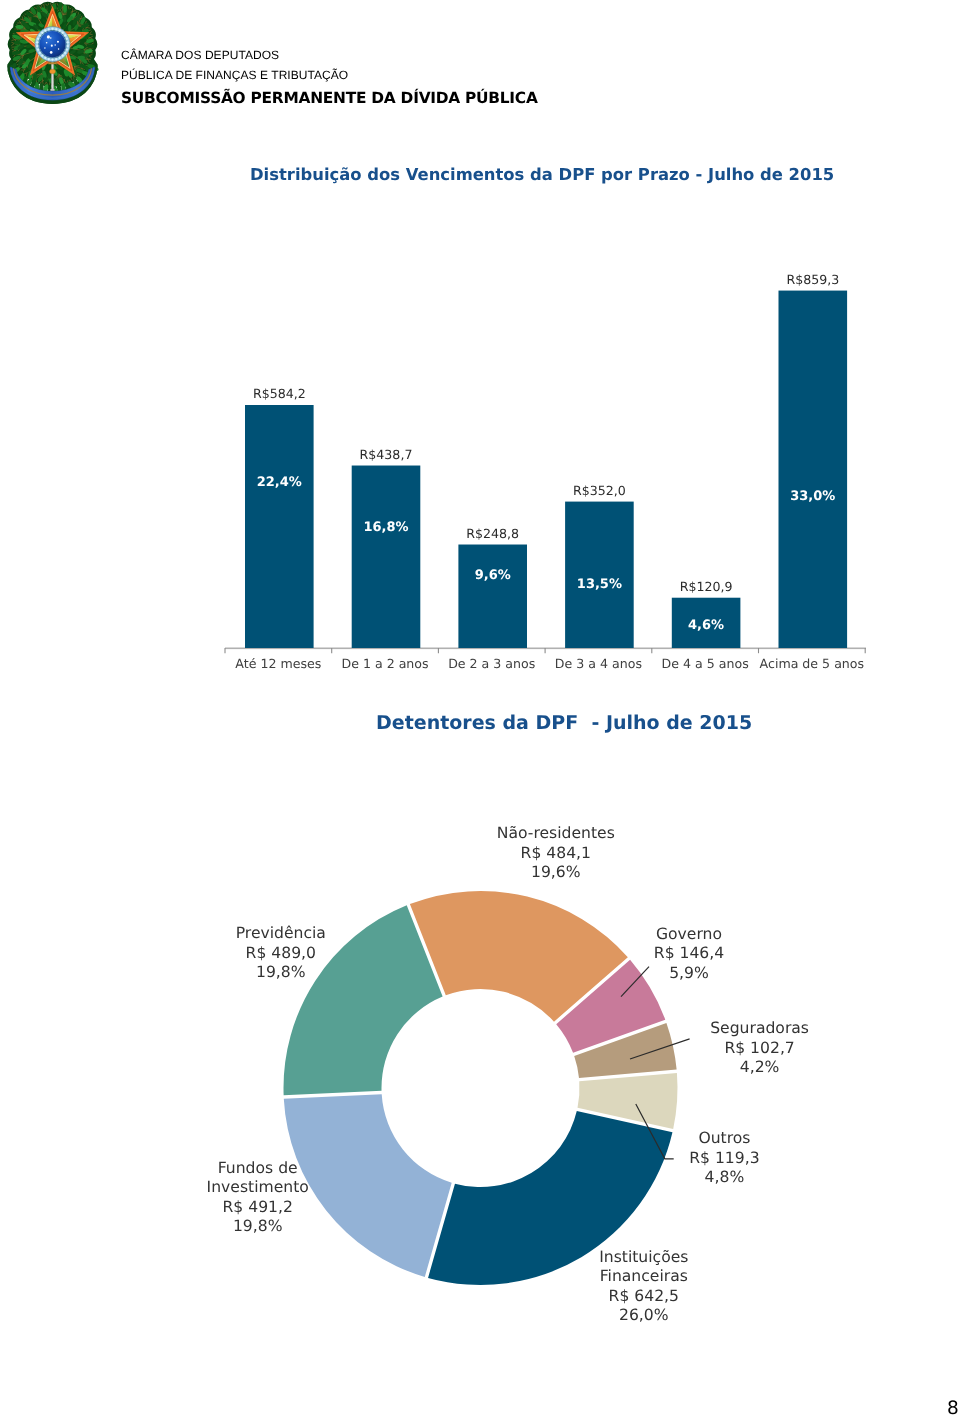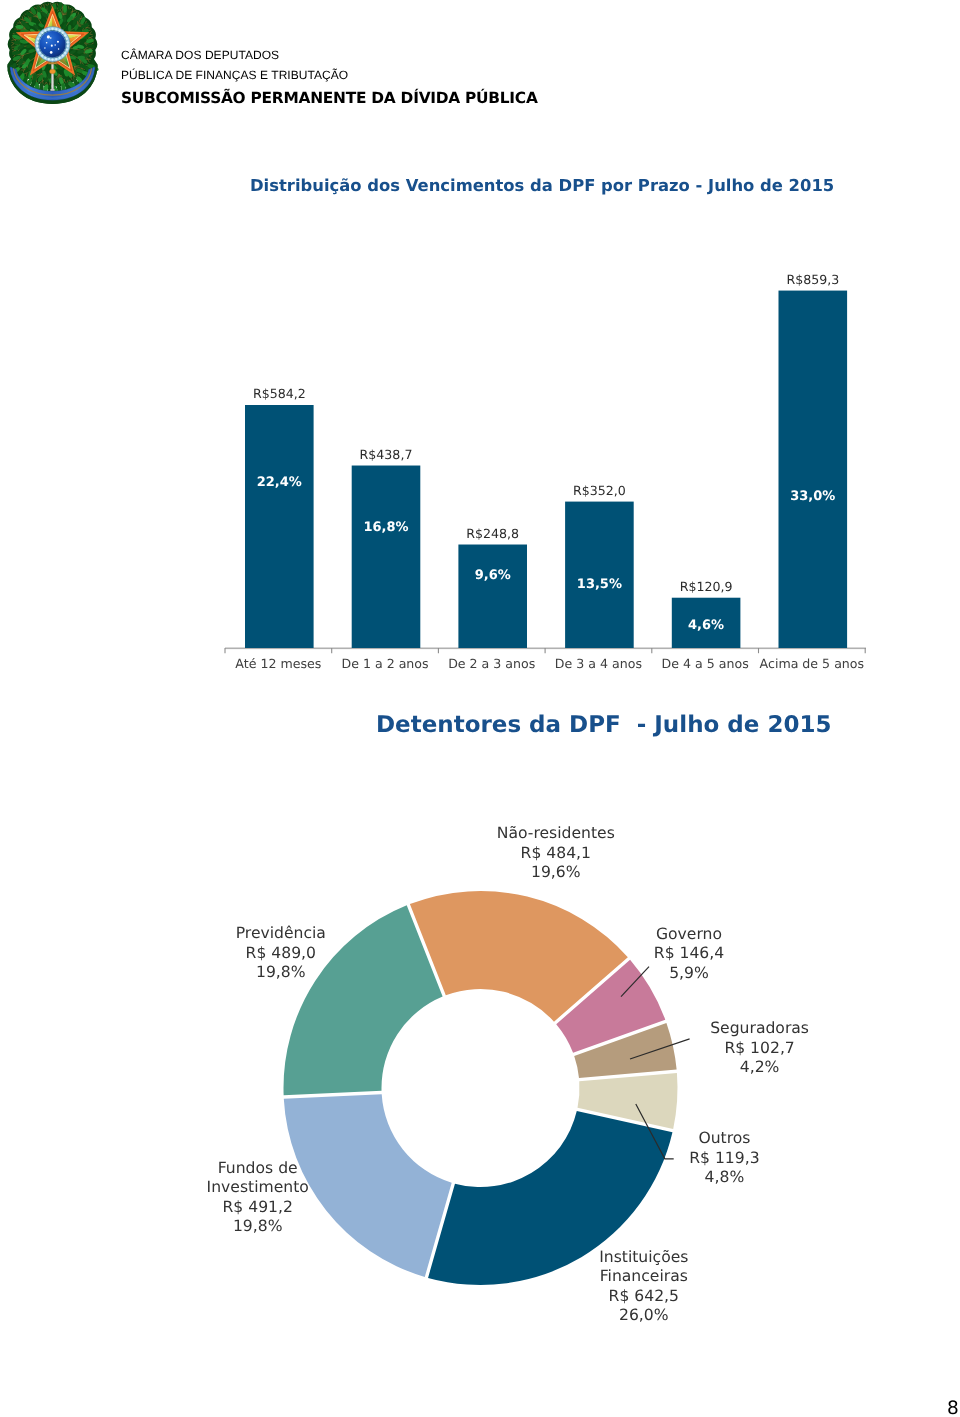--- a/index.html
+++ b/index.html
@@ -15,24 +15,24 @@
   .hl1,.hl2{font-family:"Liberation Sans",sans-serif;font-weight:normal;font-size:12px;letter-spacing:0.05px;line-height:18px;text-align:center;}
   .hl1{top:0px;}
   .hl2{top:20px;}
   .hl3{top:43.5px;font-family:"DejaVu Sans",sans-serif;font-weight:bold;font-size:15.4px;letter-spacing:-0.25px;line-height:16px;text-align:right;}
 
   #pagenum{left:947px;top:1400px;font-family:"DejaVu Sans",sans-serif;font-size:18.5px;line-height:18px;color:#000;}
 
   .chart-title{font-family:"DejaVu Sans",sans-serif;font-weight:bold;color:#18508C;
                white-space:pre;letter-spacing:0px;}
   #barchart{left:0;top:0;}
-  #bar-title{left:250px;top:176px;font-size:16.4px;}
+  #bar-title{left:250px;top:165px;font-size:16.4px;}
   #bar-svg{left:200px;top:250px;}
   #piechart{left:0;top:0;}
-  #pie-title{left:376px;top:712px;font-size:23px;}
+  #pie-title{left:376px;top:712px;font-size:19px;}
   #pie-svg{left:130px;top:790px;}
 
   .bar-val{font-family:"DejaVu Sans",sans-serif;font-size:12.6px;fill:#2b2b2b;}
   .bar-pct{font-family:"DejaVu Sans",sans-serif;font-size:13px;font-weight:bold;fill:#ffffff;}
   .bar-cat{font-family:"DejaVu Sans",sans-serif;font-size:12.6px;fill:#404040;}
   .pie-lbl{font-family:"DejaVu Sans",sans-serif;font-size:15.6px;fill:#333333;}
 </style>
 </head>
 <body>
 

